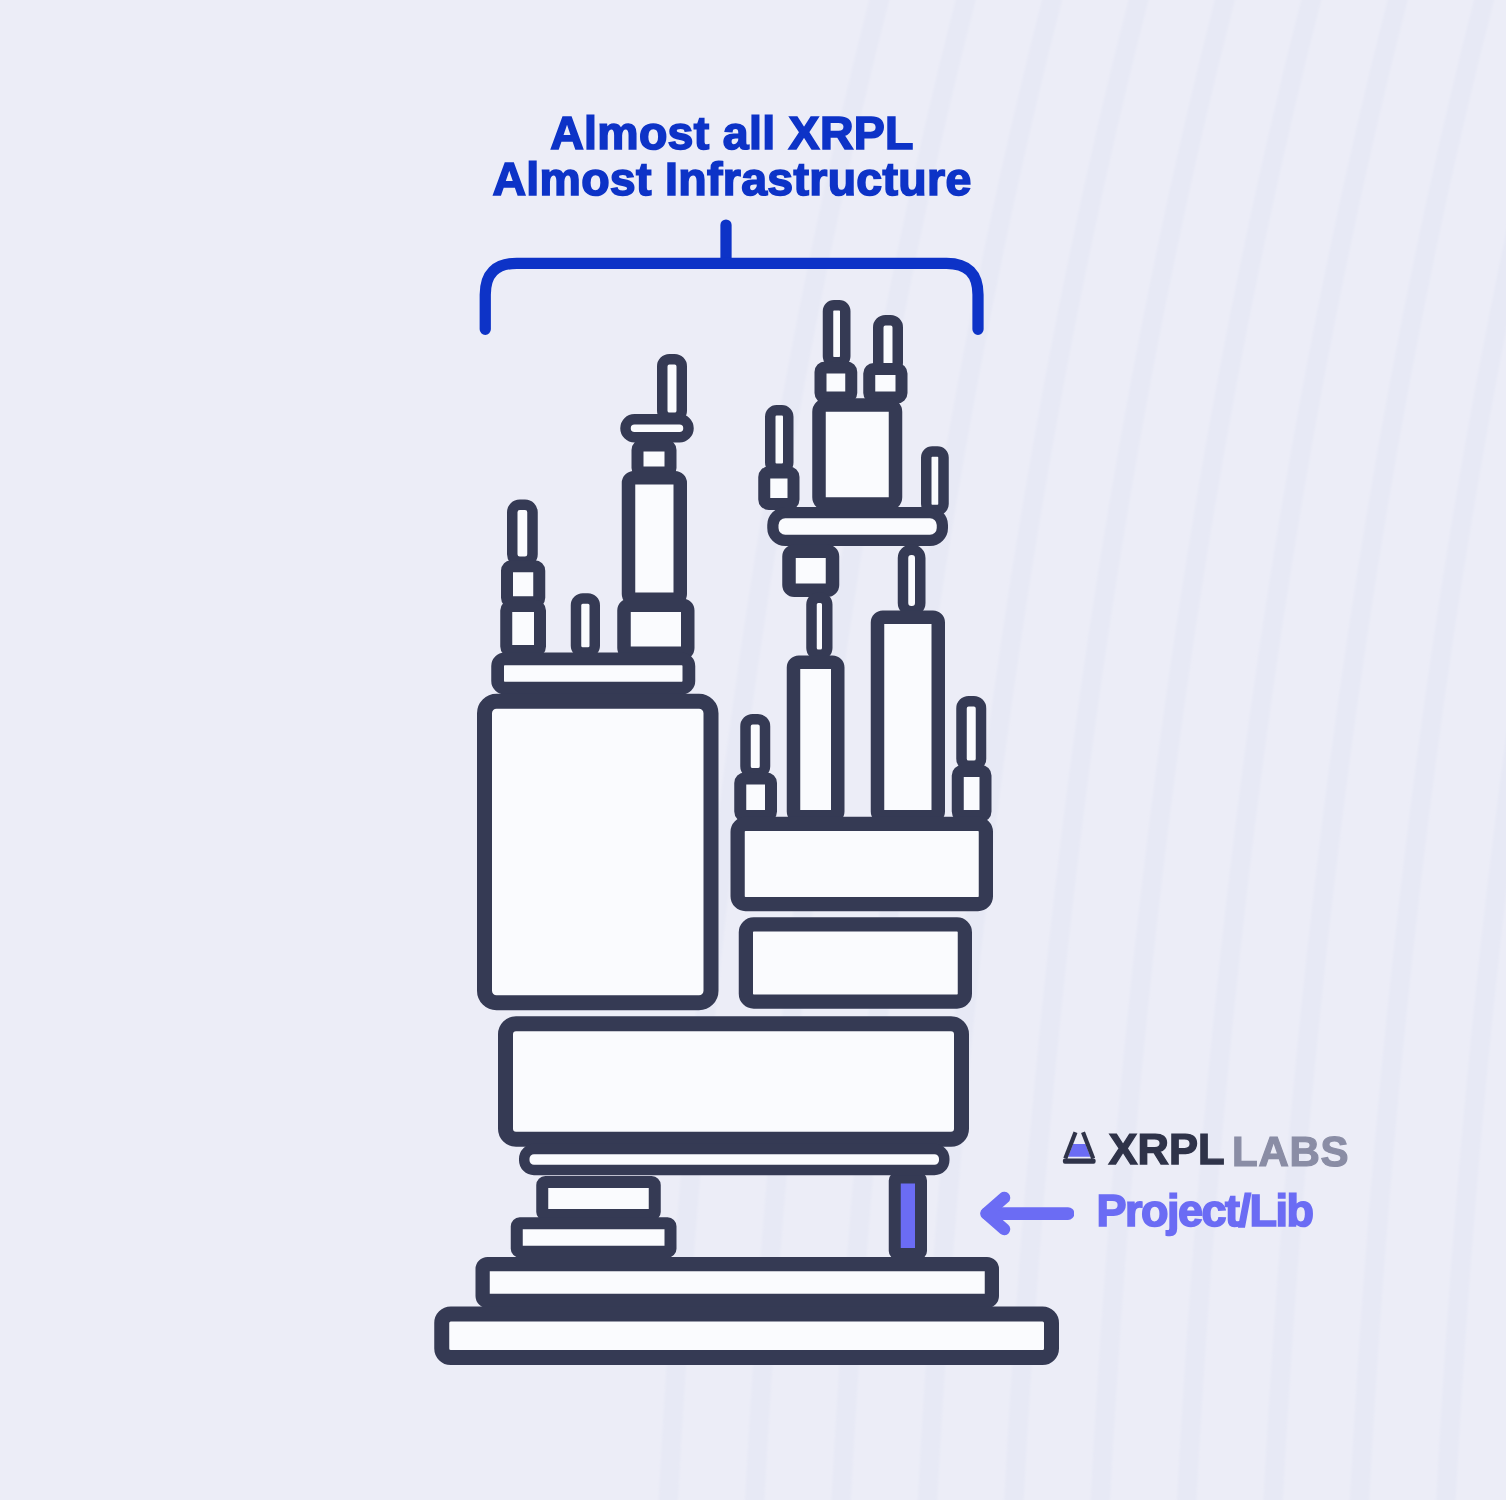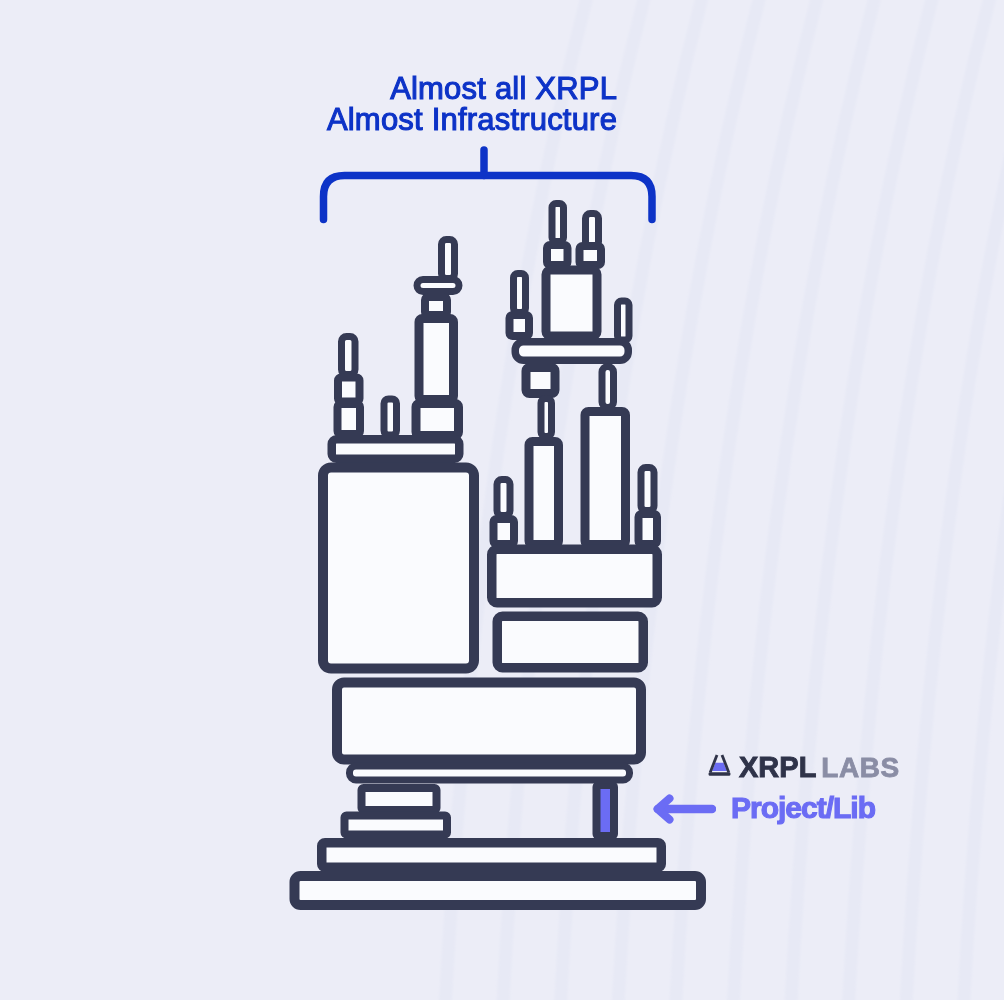--- a/index.html
+++ b/index.html
@@ -6,26 +6,26 @@
   .stage{
     position:relative;
     width:1004px;height:1000px;
     overflow:hidden;
     font-family:"Liberation Sans", sans-serif;
     background:#ecedf7;
   }
   #scene{position:absolute;left:0;top:0;}
   .title{
     position:absolute;
-    left:472px;top:73px;
+    left:488px;top:73px;
     transform:translateX(-50%);
-    text-align:right;
+    text-align:center;
     font-size:31px;
     line-height:31px;
-    font-weight:normal;
+    font-weight:bold;
     letter-spacing:0.2px;
     white-space:nowrap;
     -webkit-text-stroke:1.1px currentColor;
   }
   .logo{
     position:absolute;
     left:707px;top:751px;
     display:flex;align-items:center;
     white-space:nowrap;
   }

